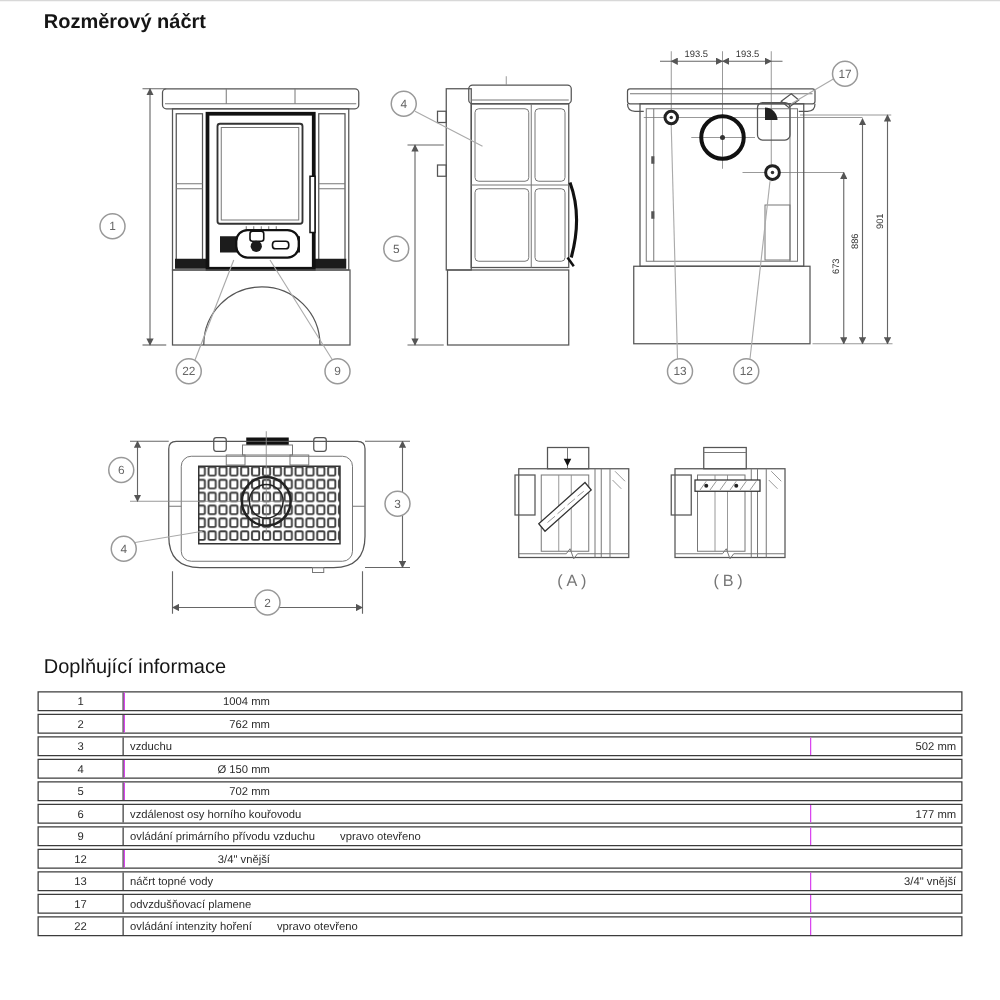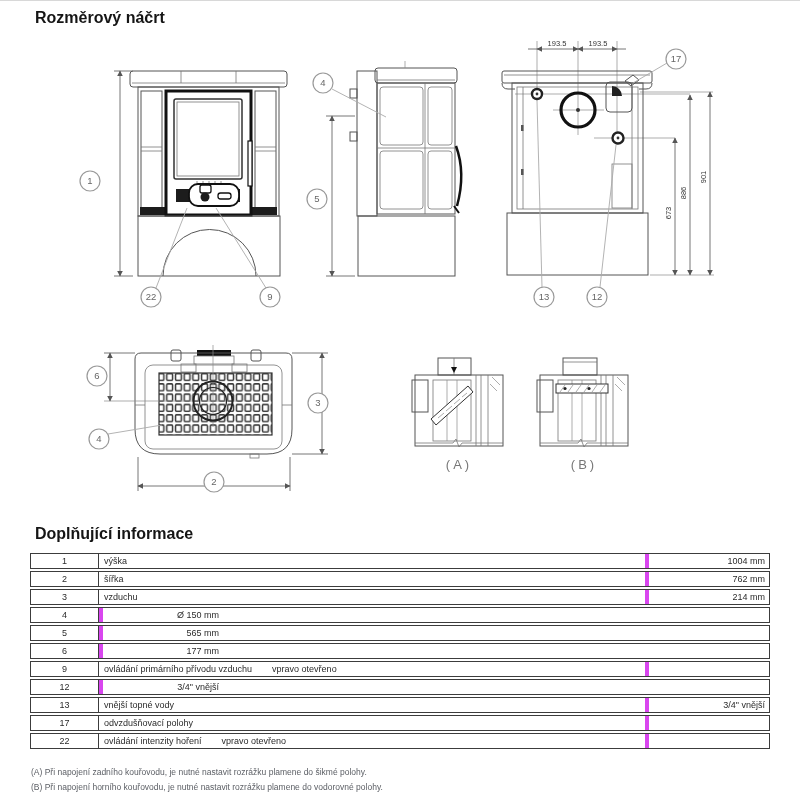--- a/index.html
+++ b/index.html
@@ -1,36 +1,36 @@
 <!DOCTYPE html>
 <html><head>
 <meta charset="utf-8">
 <style>
   html,body{margin:0;padding:0;background:#fff;}
   .page{position:relative;width:800px;height:800px;background:#fff;overflow:hidden;
         font-family:"Liberation Sans","DejaVu Sans",sans-serif;border-top:1px solid #d8d8d8;}
   .h-title{position:absolute;left:35px;top:8px;font-size:16px;font-weight:700;color:#151515;}
-  .h-info{position:absolute;left:35px;top:524px;font-size:16px;font-weight:700;color:#151515;}
+  .h-info{position:absolute;left:35px;top:524px;font-size:16px;font-weight:400;color:#151515;}
   svg{position:absolute;left:0;top:0;}
   .ln{stroke:#555;stroke-width:1;fill:none;}
   .fine{stroke:#777;stroke-width:.8;fill:none;}
   .cl{stroke:#8a8a8a;stroke-width:.7;fill:none;}
   .dim{stroke:#666;stroke-width:.9;fill:none;}
   .lead{stroke:#aaa;stroke-width:.9;fill:none;}
   .callout circle{fill:#fff;stroke:#999;stroke-width:1.2;}
   .callout text{fill:#666;font-size:9.5px;text-anchor:middle;}
   .dtxt{fill:#333;font-size:7.5px;text-anchor:middle;}
   .vlabel{fill:#777;font-size:13px;letter-spacing:3px;text-anchor:middle;}
   .info-table{position:absolute;left:30px;top:552px;width:740px;}
   .trow{display:flex;box-sizing:border-box;height:16px;margin-bottom:2px;border:1px solid #3c3c3c;
         font-size:9px;color:#2b2b2b;background:#fff;align-items:stretch;}
   .c-num{width:67px;border-right:1px solid #3c3c3c;display:flex;align-items:center;justify-content:center;}
   .c-label{flex:1;display:flex;align-items:center;padding-left:5px;}
   .c-label .note{margin-left:20px;}
-  .c-value{width:116px;border-left:4px solid #d946ef;display:flex;align-items:center;justify-content:flex-end;padding-right:4px;}
+  .c-value{width:116px;border-left:1px solid #d946ef;display:flex;align-items:center;justify-content:flex-end;padding-right:4px;}
   .footnotes{position:absolute;left:31px;top:764px;font-size:8.5px;color:#5d6066;line-height:15px;}
 </style>
 </head>
 <body>
 
 <div class="page">
 
   <div class="h-title">Rozměrový náčrt</div>
 
   <svg width="800" height="520" viewBox="0 0 800 520">
@@ -276,85 +276,78 @@
       <path d="M540,442 h38 l3,-4 l3,8 l3,-4 h41" class="fine"></path>
       <text x="584" y="468" class="vlabel">(B)</text>
     </g>
   </svg>
 
   <div class="h-info">Doplňující informace</div>
 
   <div class="info-table">
     <div class="trow">
       <div class="c-num">1</div>
-      <div class="c-label">
-          <span>výška</span>
-        </div>
       <div class="c-value">1004 mm</div>
     </div>
     <div class="trow">
       <div class="c-num">2</div>
-      <div class="c-label">
-          <span>šířka</span>
-        </div>
       <div class="c-value">762 mm</div>
     </div>
     <div class="trow">
       <div class="c-num">3</div>
       <div class="c-label">
           <span>vzduchu</span>
         </div>
-      <div class="c-value">214 mm</div>
+      <div class="c-value">502 mm</div>
     </div>
     <div class="trow">
       <div class="c-num">4</div>
       <div class="c-value">Ø 150 mm</div>
     </div>
     <div class="trow">
       <div class="c-num">5</div>
-      <div class="c-value">565 mm</div>
+      <div class="c-value">702 mm</div>
     </div>
     <div class="trow">
       <div class="c-num">6</div>
+      <div class="c-label">
+          <span>vzdálenost osy horního kouřovodu</span>
+        </div>
       <div class="c-value">177 mm</div>
     </div>
     <div class="trow">
       <div class="c-num">9</div>
       <div class="c-label">
           <span>ovládání primárního přívodu vzduchu</span>
           <span class="note">vpravo otevřeno</span>
         </div>
       <div class="c-value"></div>
     </div>
     <div class="trow">
       <div class="c-num">12</div>
       <div class="c-value">3/4" vnější</div>
     </div>
     <div class="trow">
       <div class="c-num">13</div>
       <div class="c-label">
-          <span>vnější topné vody</span>
+          <span>náčrt topné vody</span>
         </div>
       <div class="c-value">3/4" vnější</div>
     </div>
     <div class="trow">
       <div class="c-num">17</div>
       <div class="c-label">
-          <span>odvzdušňovací polohy</span>
+          <span>odvzdušňovací plamene</span>
         </div>
       <div class="c-value"></div>
     </div>
     <div class="trow">
       <div class="c-num">22</div>
       <div class="c-label">
           <span>ovládání intenzity hoření</span>
           <span class="note">vpravo otevřeno</span>
         </div>
       <div class="c-value"></div>
     </div>
   </div>
 
-  <div class="footnotes">
-    <div>(A) Při napojení zadního kouřovodu, je nutné nastavit rozrážku plamene do šikmé polohy.</div>
-    <div>(B) Při napojení horního kouřovodu, je nutné nastavit rozrážku plamene do vodorovné polohy.</div>
-  </div>
 
 </div>
 
 </body></html>

